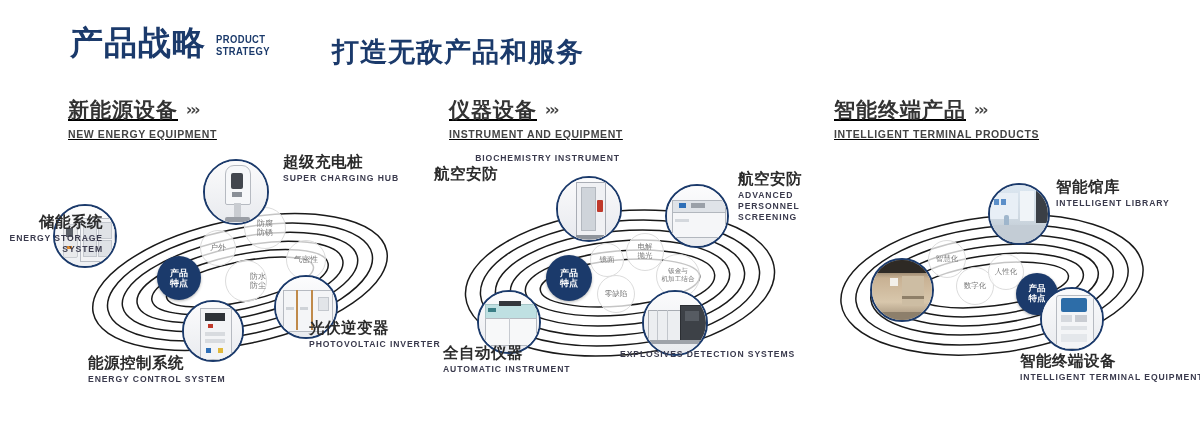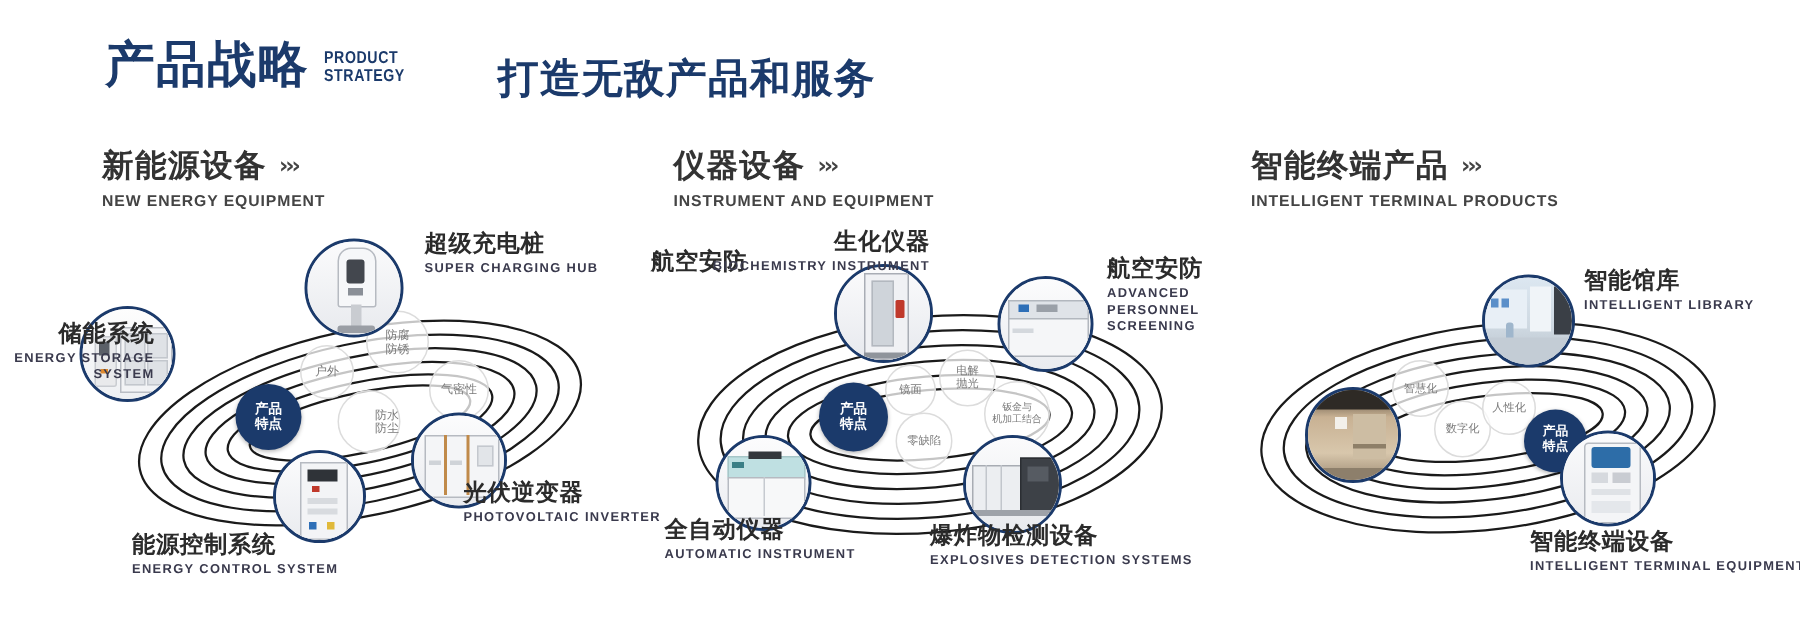--- a/index.html
+++ b/index.html
@@ -23,21 +23,21 @@
     font-family:"Liberation Sans Narrow","Liberation Sans",sans-serif;
     transform:scaleX(.82);transform-origin:left bottom;
   }
   .hdr-sub{
     position:absolute;left:332px;top:34px;
     font-size:27px;font-weight:bold;color:#1b3a6b;letter-spacing:1px;
     font-family:"DejaVu Sans",sans-serif;
   }
 
   
-  .sect-title{position:absolute;}
+  .sect-title{position:absolute;text-decoration:underline;}
   .sect-title .cn{
     font-size:21px;font-weight:bold;color:#333333;letter-spacing:1px;
     font-family:"DejaVu Sans",sans-serif;white-space:nowrap;
   }
   .sect-title .arrows{
     display:inline-block;margin-left:8px;color:#444;font-size:15px;
     letter-spacing:-2px;vertical-align:2px;font-weight:bold;
   }
   .sect-title .en{
     margin-top:4px;font-size:10.5px;color:#444;letter-spacing:.6px;
@@ -261,21 +261,20 @@
         <div class="dev" style="left:18px;top:4px;width:28px;height:56px;background:#f0f1f4;border:1px solid #a9adb5;"></div>
         <div class="dev" style="left:23px;top:9px;width:13px;height:42px;background:#cfd4da;border:1px solid #b3b8bf;"></div>
         <div class="dev" style="left:39px;top:22px;width:6px;height:12px;background:#c0392b;border-radius:1px;"></div>
         <div class="dev" style="left:18px;top:57px;width:28px;height:4px;background:#8f949b;"></div>
       </div>
     </div>
     <div class="lbl ra" style="left:-12px;top:15px;width:90px;">
       <div class="cn">航空安防</div>
     </div>
     <div class="lbl ra" style="left:35px;top:2px;width:165px;">
-      <div class="cn">生化仪器</div>
       <div class="en" style="white-space:normal;">BIOCHEMISTRY INSTRUMENT</div>
     </div>
 
     <div class="bubble" style="left:245px;top:34px;width:64px;height:64px;">
       <div class="ph" style="background:linear-gradient(180deg,#fcfcfd 0%,#e9ebef 100%);">
         <div class="dev" style="left:5px;top:14px;width:52px;height:12px;background:#dfe3e8;border:1px solid #b2b7be;"></div>
         <div class="dev" style="left:5px;top:26px;width:52px;height:24px;background:#f5f6f8;border:1px solid #b2b7be;"></div>
         <div class="dev" style="left:12px;top:17px;width:7px;height:5px;background:#2e6fb7;"></div>
         <div class="dev" style="left:24px;top:17px;width:14px;height:5px;background:#9aa0a8;"></div>
         <div class="dev" style="left:8px;top:33px;width:14px;height:3px;background:#d4d8dd;"></div>
@@ -304,21 +303,20 @@
       <div class="ph" style="background:linear-gradient(180deg,#fbfbfc 0%,#e8eaee 100%);">
         <div class="dev" style="left:4px;top:18px;width:32px;height:30px;background:#eceef1;border:1px solid #a8acb3;"></div>
         <div class="dev" style="left:13px;top:18px;width:1px;height:30px;background:#c2c6cc;"></div>
         <div class="dev" style="left:23px;top:18px;width:1px;height:30px;background:#c2c6cc;"></div>
         <div class="dev" style="left:36px;top:13px;width:26px;height:35px;background:#3d4147;border:1px solid #2b2e33;"></div>
         <div class="dev" style="left:41px;top:19px;width:14px;height:10px;background:#565b62;"></div>
         <div class="dev" style="left:4px;top:48px;width:58px;height:4px;background:#9ea2a9;"></div>
       </div>
     </div>
     <div class="lbl" style="left:200px;top:198px;">
-      <div class="cn">爆炸物检测设备</div>
       <div class="en">EXPLOSIVES DETECTION SYSTEMS</div>
     </div>
   </div>
 
   <div class="cluster" style="left:800px;">
     <svg class="rings" viewBox="0 0 400 265">
       <g fill="none" stroke="#1a1a1a" stroke-width="1.5">
         <ellipse cx="192" cy="135" rx="152" ry="68" transform="rotate(-7 192 135)"></ellipse>
         <ellipse cx="192" cy="135" rx="137" ry="58" transform="rotate(-7 192 135)"></ellipse>
         <ellipse cx="192" cy="135" rx="122" ry="48" transform="rotate(-7 192 135)"></ellipse>

